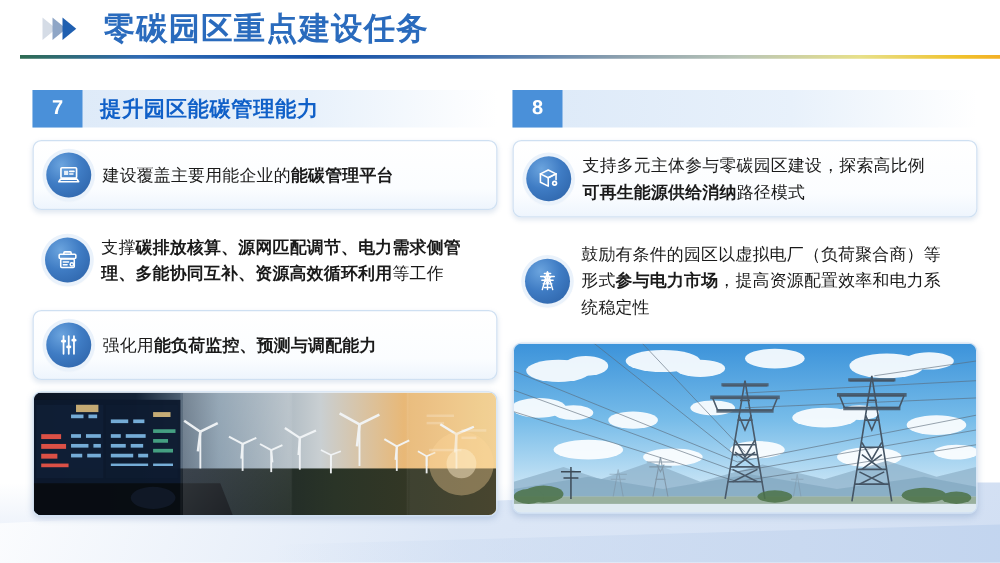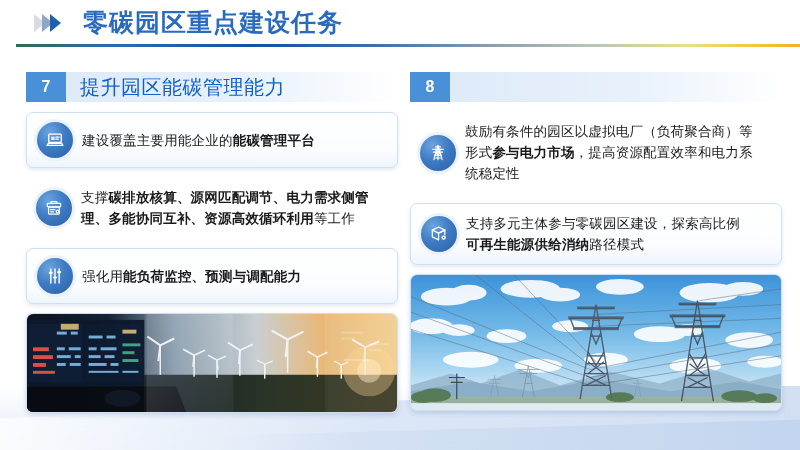--- a/index.html
+++ b/index.html
@@ -60,21 +60,21 @@
     background:linear-gradient(90deg,#dce9f8 0%, #e8f1fb 60%, rgba(240,246,253,0) 100%);
     display:flex; align-items:center;
   }
   .sec-num{
     width:40px; height:30px; flex:0 0 40px;
     background:#4a90d9;
     color:#ffffff; font-size:16px; font-weight:700;
     display:flex; align-items:center; justify-content:center;
   }
   .sec-title{
-    margin-left:14px; font-size:20px; font-weight:400; color:#1060c8;
+    margin-left:14px; font-size:17px; font-weight:700; color:#1060c8;
     letter-spacing:.5px; white-space:nowrap;
   }
 
   
   .card{
     position:relative; margin-top:10px; width:100%;
     background:linear-gradient(180deg,#ffffff 0%,#fbfdff 70%,#eef5fd 100%);
     border:1px solid #cfe0f2;
     border-radius:7px;
     box-shadow:0 2px 4px rgba(90,130,180,.18);
@@ -339,45 +339,45 @@
     </svg>
   </div>
 </div>
 
 <div class="col col-right">
 
   <div class="sec-head">
     <div class="sec-num">8</div>
   </div>
 
-  <div class="card plain">
-    <span class="ico">
-      <svg viewBox="0 0 24 24" fill="none" stroke="#ffffff" stroke-width="1.4" stroke-linecap="round" stroke-linejoin="round">
-        <path d="M12 3 V20"></path>
-        <path d="M12 3 L7 20 M12 3 L17 20"></path>
-        <path d="M5.5 7.5 H18.5 M6.6 11 H17.4 M7.8 14.5 H16.2 M9 18 H15"></path>
-        <path d="M8.5 7.5 L12 11 L15.5 7.5 M9.6 11 L12 14.5 L14.4 11"></path>
-        <path d="M9 4.6 h6"></path>
-      </svg>
-    </span>
-    <span class="card-text"><span>鼓励有条件的园区以虚拟电厂（负荷聚合商）等形式</span><b>参与电力市场</b><span>，提高资源配置效率和电力系统稳定性</span></span>
-  </div>
-
   <div class="card">
     <span class="ico">
       <svg viewBox="0 0 24 24" fill="none" stroke="#ffffff" stroke-width="1.5" stroke-linecap="round" stroke-linejoin="round">
         <path d="M11.5 3.6 L19 7.3 L11.5 11 L4 7.3 Z"></path>
         <path d="M4 7.3 V15.4 L11.5 19.1 V11"></path>
         <path d="M19 7.3 V13"></path>
         <path d="M11.5 11 L19 7.3"></path>
         <circle cx="17.6" cy="16.3" r="2.6" fill="#ffffff" stroke="none"></circle>
         <circle cx="17.6" cy="16.3" r="1" fill="#3f7cc4" stroke="none"></circle>
       </svg>
     </span>
     <span class="card-text"><span>支持多元主体参与零碳园区建设，探索高比例</span><b>可再生能源供给消纳</b><span>路径模式</span></span>
+  </div>
+
+  <div class="card plain">
+    <span class="ico">
+      <svg viewBox="0 0 24 24" fill="none" stroke="#ffffff" stroke-width="1.4" stroke-linecap="round" stroke-linejoin="round">
+        <path d="M12 3 V20"></path>
+        <path d="M12 3 L7 20 M12 3 L17 20"></path>
+        <path d="M5.5 7.5 H18.5 M6.6 11 H17.4 M7.8 14.5 H16.2 M9 18 H15"></path>
+        <path d="M8.5 7.5 L12 11 L15.5 7.5 M9.6 11 L12 14.5 L14.4 11"></path>
+        <path d="M9 4.6 h6"></path>
+      </svg>
+    </span>
+    <span class="card-text"><span>鼓励有条件的园区以虚拟电厂（负荷聚合商）等形式</span><b>参与电力市场</b><span>，提高资源配置效率和电力系统稳定性</span></span>
   </div>
 
   <div class="pic right-pic">
     <svg viewBox="0 0 372 137" preserveAspectRatio="none">
       <defs>
         <linearGradient id="skyR" x1="0" y1="0" x2="0" y2="1">
           <stop offset="0%" stop-color="#3c93da"></stop>
           <stop offset="45%" stop-color="#77bce9"></stop>
           <stop offset="80%" stop-color="#bfe0f4"></stop>
           <stop offset="100%" stop-color="#e4f1fa"></stop>

